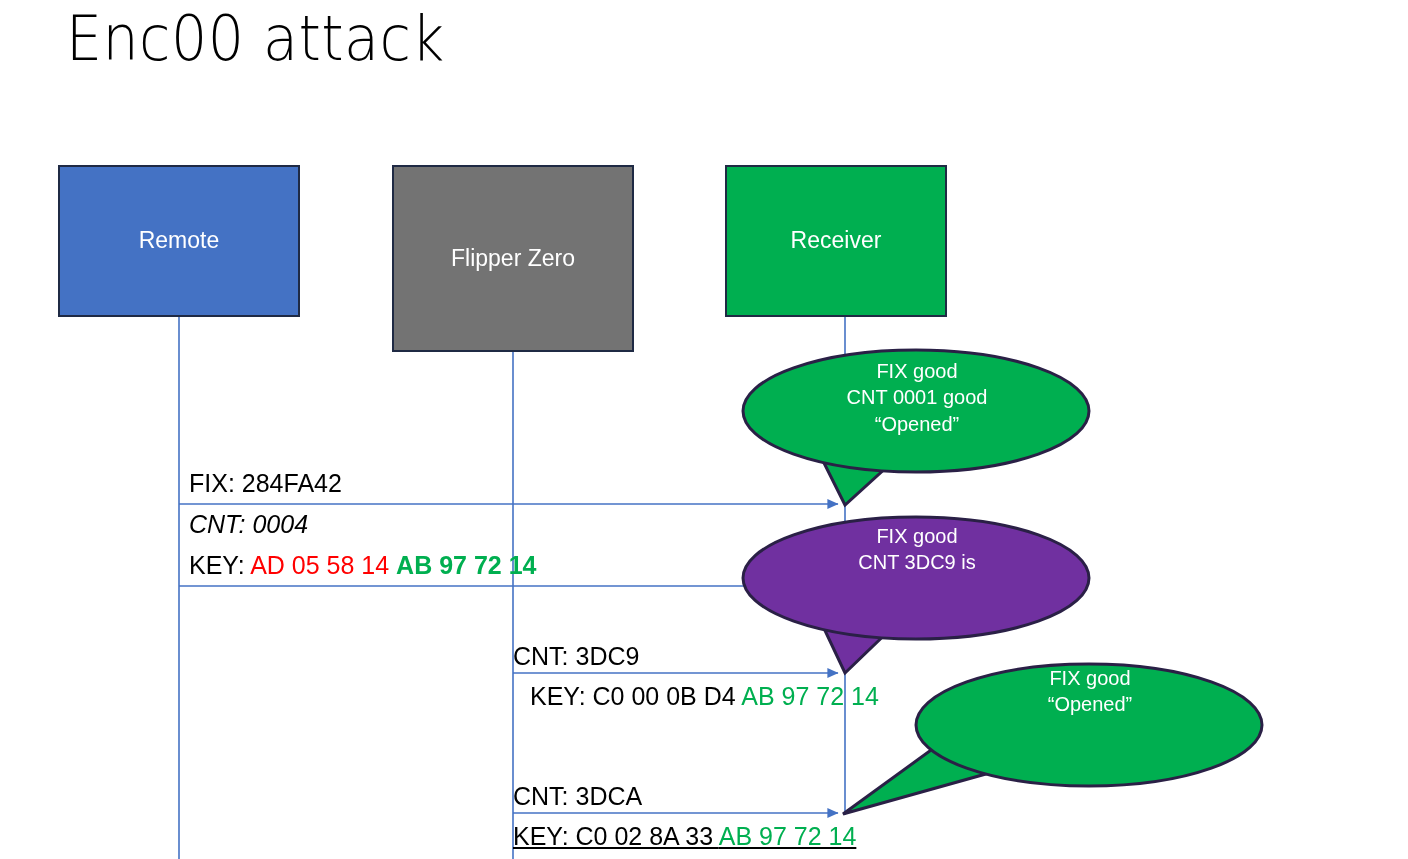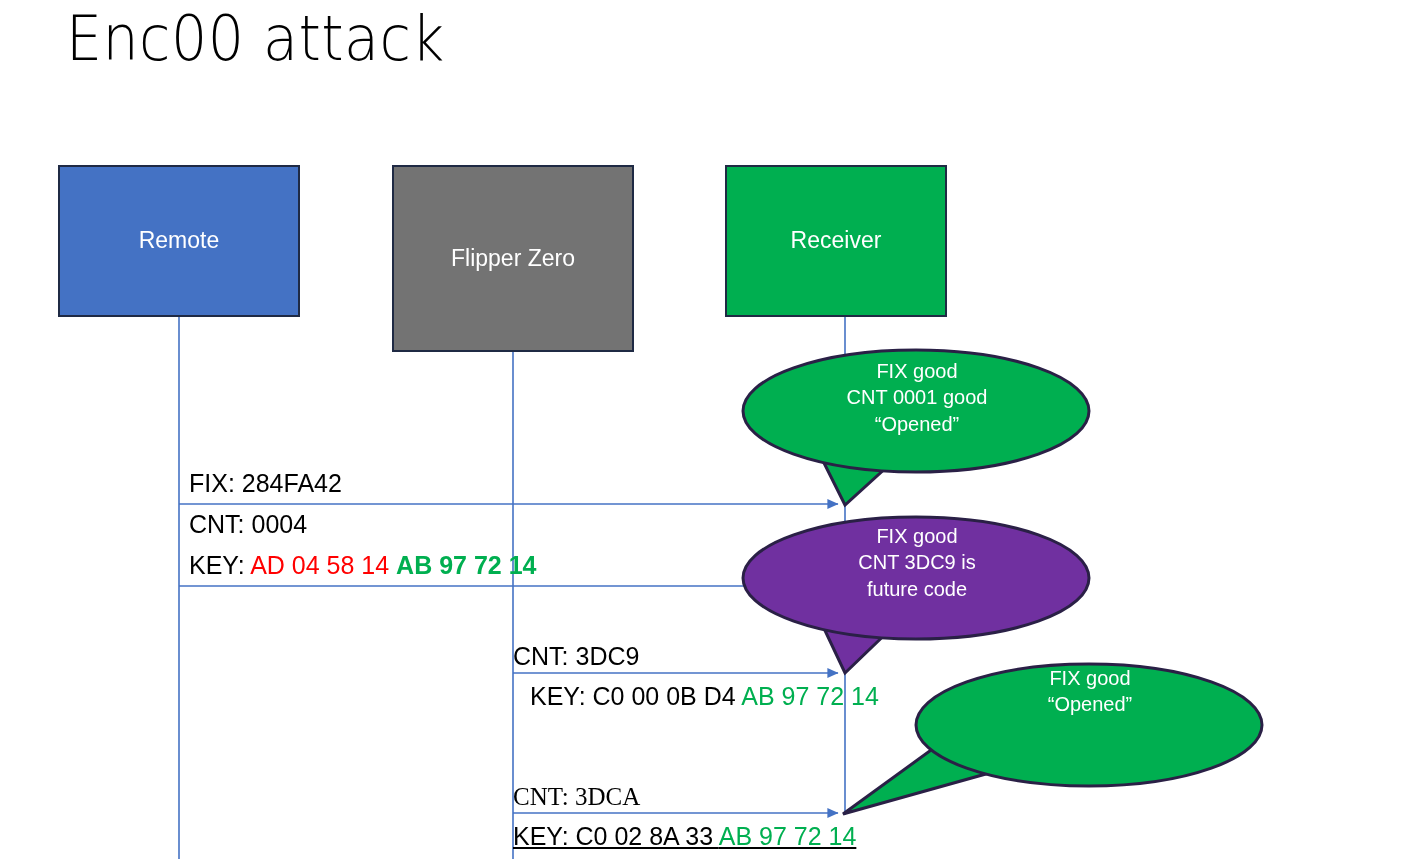--- a/index.html
+++ b/index.html
@@ -63,25 +63,25 @@
     font-size: 25px;
     line-height: 1.0;
     white-space: nowrap;
     color: #000000;
   }
   .hex-red   { color: #FF0000; }
   .hex-green { color: #00AF50; font-weight: 600; }
   .hex-green-plain { color: #00AF50; }
 
   #msg-fix   { left: 189px; top: 471px; }
-  #msg-cnt1  { left: 189px; top: 512px; }
+  #msg-cnt1  { left: 189px; top: 512px; font-style: italic; }
   #msg-key1  { left: 189px; top: 553px; }
   #msg-cnt2  { left: 513px; top: 644px; }
   #msg-key2  { left: 530px; top: 684px; }
-  #msg-cnt3  { left: 513px; top: 784px; font-family: Liberation Serif, serif; }
+  #msg-cnt3  { left: 513px; top: 784px; }
   #msg-key3  { left: 513px; top: 824px; text-decoration: underline; }
 
   
   .bubble-text {
     position: absolute;
     color: #ffffff;
     font-size: 20px;
     line-height: 1.32;
     text-align: center;
     white-space: nowrap;
@@ -139,21 +139,21 @@
 </div>
 <div class="actor-box" id="actor-receiver">
   <span>Receiver</span>
 </div>
 
 <div class="msg-label" id="msg-fix">FIX: 284FA42</div>
 
 <div class="msg-label" id="msg-cnt1">CNT: 0004</div>
 
 <div class="msg-label" id="msg-key1">
-  <span>KEY: </span><span class="hex-red">AD 04 58 14 </span><span class="hex-green">AB 97 72 14</span>
+  <span>KEY: </span><span class="hex-red">AD 05 58 14 </span><span class="hex-green">AB 97 72 14</span>
 </div>
 
 <div class="msg-label" id="msg-cnt2">CNT: 3DC9</div>
 
 <div class="msg-label" id="msg-key2">
   <span>KEY: C0 00 0B D4 </span><span class="hex-green-plain">AB 97 72 14</span>
 </div>
 
 <div class="msg-label" id="msg-cnt3">CNT: 3DCA</div>
 
@@ -163,19 +163,18 @@
 
 <div class="bubble-text" id="bubble1-text">
   <div>FIX good</div>
   <div>CNT 0001 good</div>
   <div>“Opened”</div>
 </div>
 
 <div class="bubble-text" id="bubble2-text">
   <div>FIX good</div>
   <div>CNT 3DC9 is</div>
-  <div>future code</div>
 </div>
 
 <div class="bubble-text" id="bubble3-text">
   <div>FIX good</div>
   <div>“Opened”</div>
 </div>
 
 </body></html>

